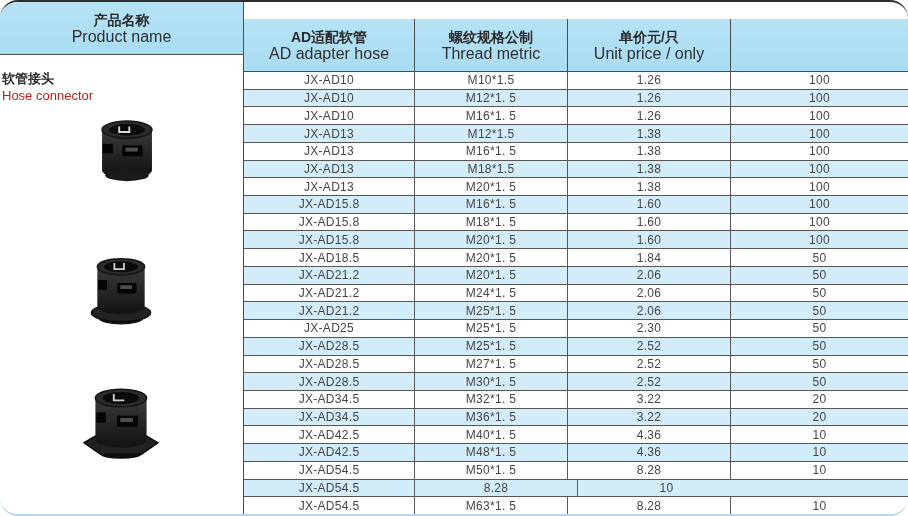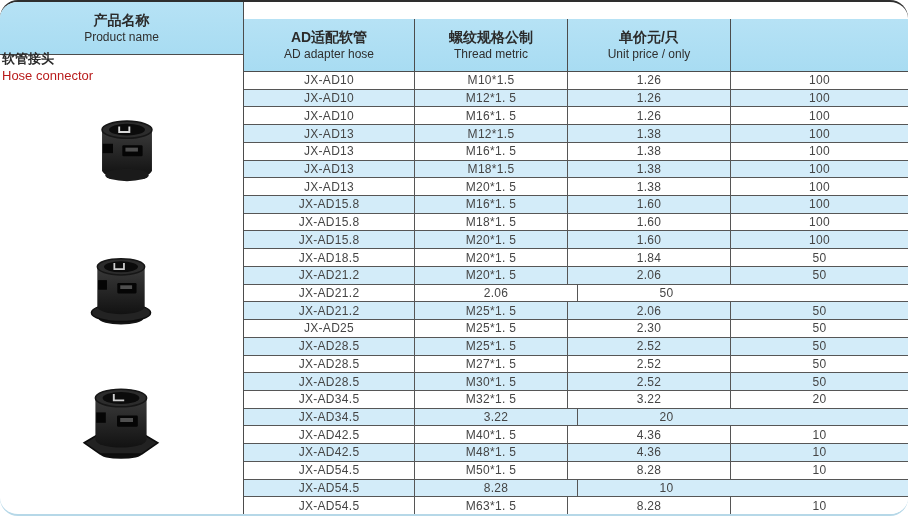--- a/index.html
+++ b/index.html
@@ -20,22 +20,22 @@
     width:244px;min-width:244px;height:100%;
     border-right:1px solid #4c4c4c;
     position:relative;
   }
   .hcell{
     height:53px;border-bottom:1px solid #4c4c4c;
     background:linear-gradient(#b6e2f5,#a8dcf2);
     display:flex;flex-direction:column;align-items:center;justify-content:center;
   }
   .h-cn{font-size:14px;font-weight:bold;color:#2b2b2b;line-height:17px;}
-  .h-en{font-size:12px;color:#2f2f2f;line-height:16px;}
-  .prod-label{position:absolute;left:2px;top:48px;}
+  .h-en{font-size:16px;color:#2f2f2f;line-height:16px;}
+  .prod-label{position:absolute;left:2px;top:68px;}
   .prod-cn{font-size:13px;font-weight:bold;color:#2b2b2b;line-height:17px;}
   .prod-en{font-size:13px;color:#b91c1c;line-height:17px;}
   .pimg{position:absolute;}
   .pimg1{left:88px;top:110px;}
   .pimg2{left:84px;top:248px;}
   .pimg3{left:76px;top:380px;}
   
   .col-right{flex:1;display:flex;flex-direction:column;height:100%;}
   .hrow{
     height:53px;display:flex;
@@ -211,20 +211,21 @@
           <div class="tcell c3">50</div>
         </div>
         <div class="trow alt">
           <div class="tcell c0">JX-AD21.2</div>
           <div class="tcell c1">M20*1. 5</div>
           <div class="tcell c2">2.06</div>
           <div class="tcell c3">50</div>
         </div>
         <div class="trow">
           <div class="tcell c0">JX-AD21.2</div>
+          <div class="tcell c1">M24*1. 5</div>
           <div class="tcell c2">2.06</div>
           <div class="tcell c3">50</div>
         </div>
         <div class="trow alt">
           <div class="tcell c0">JX-AD21.2</div>
           <div class="tcell c1">M25*1. 5</div>
           <div class="tcell c2">2.06</div>
           <div class="tcell c3">50</div>
         </div>
         <div class="trow">
@@ -252,20 +253,21 @@
           <div class="tcell c3">50</div>
         </div>
         <div class="trow">
           <div class="tcell c0">JX-AD34.5</div>
           <div class="tcell c1">M32*1. 5</div>
           <div class="tcell c2">3.22</div>
           <div class="tcell c3">20</div>
         </div>
         <div class="trow alt">
           <div class="tcell c0">JX-AD34.5</div>
+          <div class="tcell c1">M36*1. 5</div>
           <div class="tcell c2">3.22</div>
           <div class="tcell c3">20</div>
         </div>
         <div class="trow">
           <div class="tcell c0">JX-AD42.5</div>
           <div class="tcell c1">M40*1. 5</div>
           <div class="tcell c2">4.36</div>
           <div class="tcell c3">10</div>
         </div>
         <div class="trow alt">

